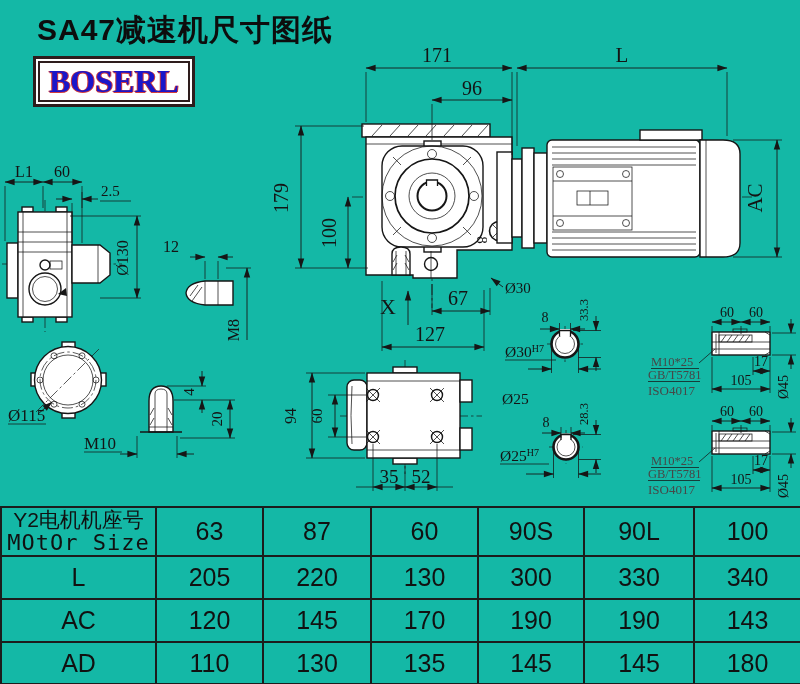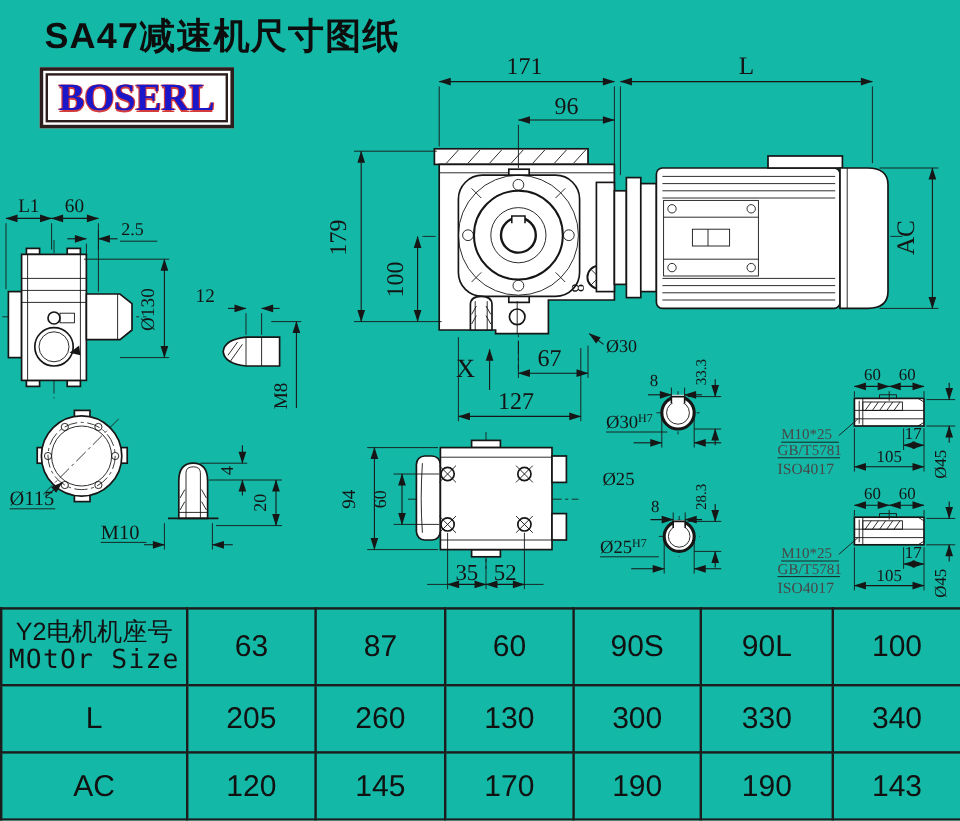--- a/index.html
+++ b/index.html
@@ -459,30 +459,39 @@
       <td>63</td>
       <td>87</td>
       <td>60</td>
       <td>90S</td>
       <td>90L</td>
       <td>100</td>
     </tr>
     <tr style="height:43px">
       <td>L</td>
       <td>205</td>
-      <td>260</td>
+      <td>220</td>
       <td>130</td>
       <td>300</td>
       <td>330</td>
       <td>340</td>
     </tr>
     <tr style="height:43px">
       <td>AC</td>
       <td>120</td>
       <td>145</td>
       <td>170</td>
       <td>190</td>
       <td>190</td>
       <td>143</td>
     </tr>
+    <tr style="height:42px">
+      <td>AD</td>
+      <td>110</td>
+      <td>130</td>
+      <td>135</td>
+      <td>145</td>
+      <td>145</td>
+      <td>180</td>
+    </tr>
   </tbody>
     </table>
 </div>
 
 </body></html>

